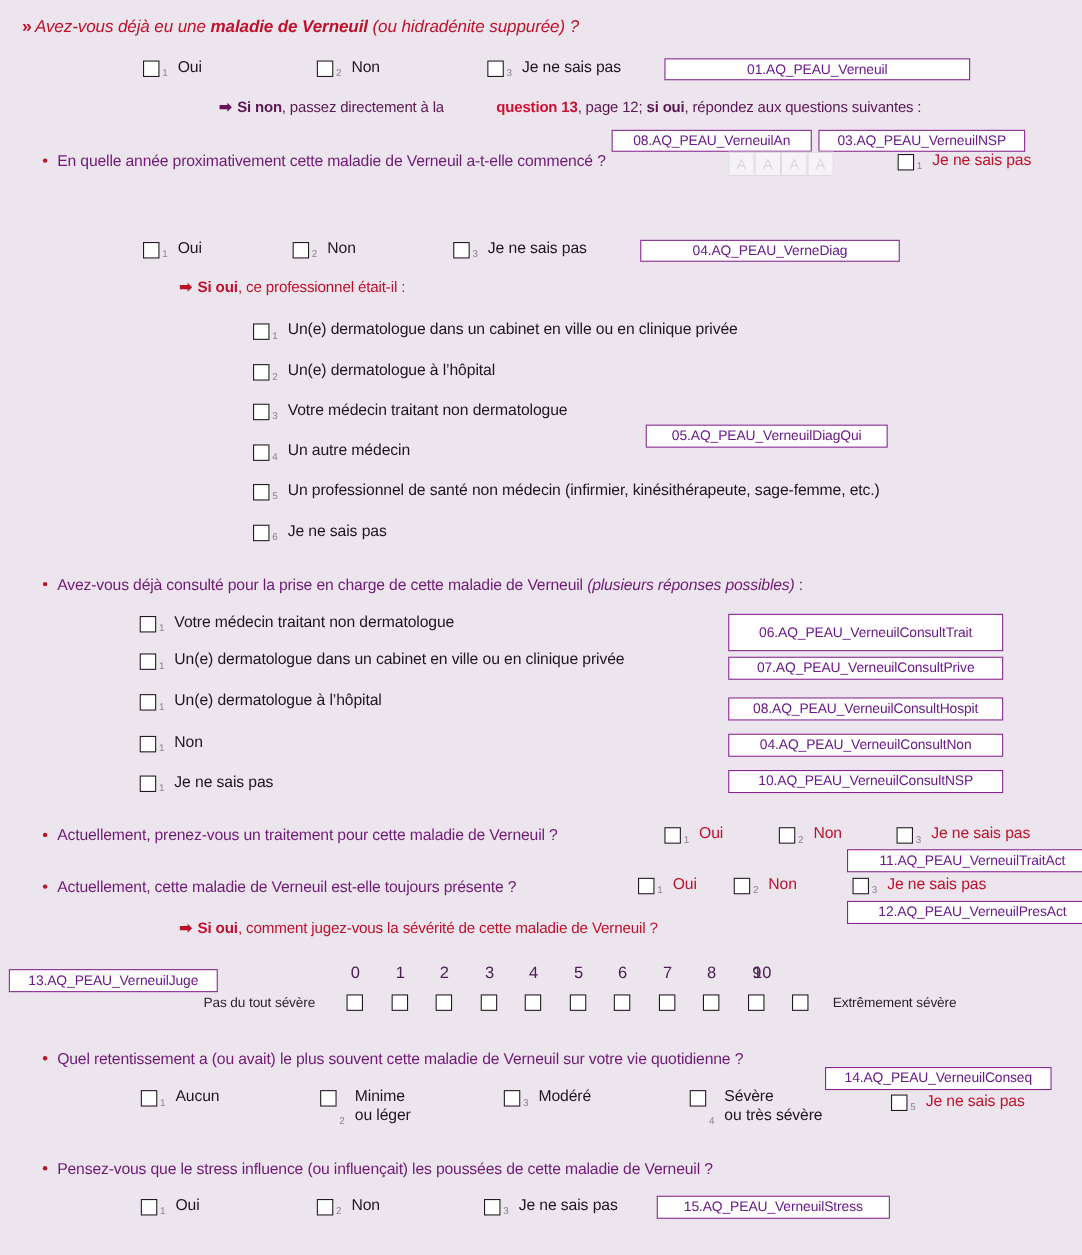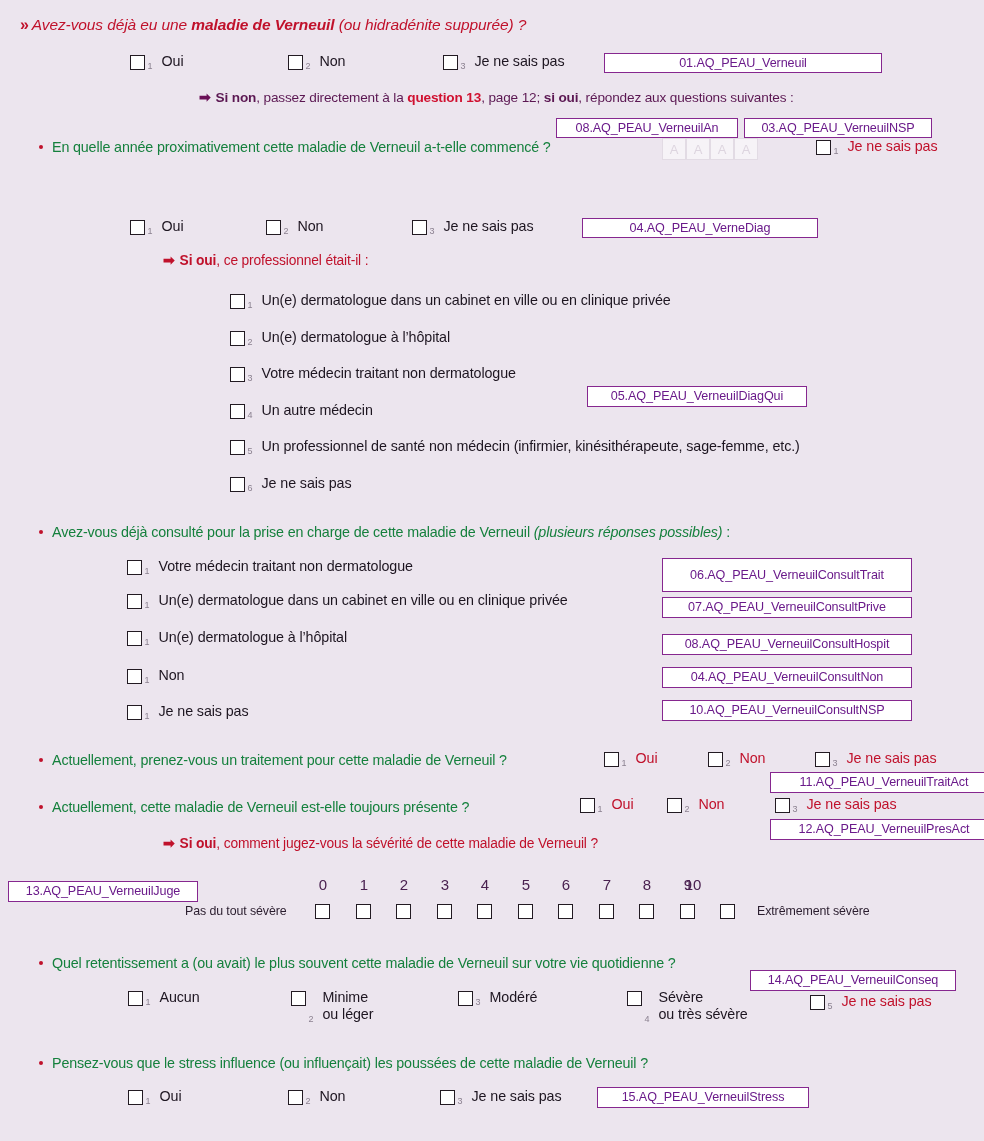--- a/index.html
+++ b/index.html
@@ -34,21 +34,21 @@
     font-style: normal;
     font-weight: bold;
     font-size: 16px;
     margin-right: 3px;
   }
   .q-title b { font-weight: bold; font-style: italic; }
 
   .q-bullet {
     position: absolute;
     font-size: 14.3px;
-    color: #15803d;
+    color: #701a75;
     white-space: nowrap;
     letter-spacing: -0.15px;
   }
   .q-bullet .dot {
     display: inline-block;
     width: 4px; height: 4px;
     border-radius: 50%;
     background: #c0112b;
     vertical-align: middle;
     margin-right: 9px;
@@ -63,21 +63,21 @@
     white-space: nowrap;
     letter-spacing: -0.15px;
   }
   .skip-line .arrow {
     color: #6a1057;
     font-size: 14px;
     margin-right: 5px;
     font-weight: bold;
   }
   .skip-line b { font-weight: bold; color: #5b1752; }
-  .skip-line .red { color: #d01030; font-weight: bold; }
+  .skip-line .red { color: #d01030; font-weight: bold; margin-left: 44px; }
 
   .sioui-line {
     position: absolute;
     font-size: 13.8px;
     color: #c0112b;
     white-space: nowrap;
     letter-spacing: -0.15px;
   }
   .sioui-line .arrow {
     color: #c0112b;

